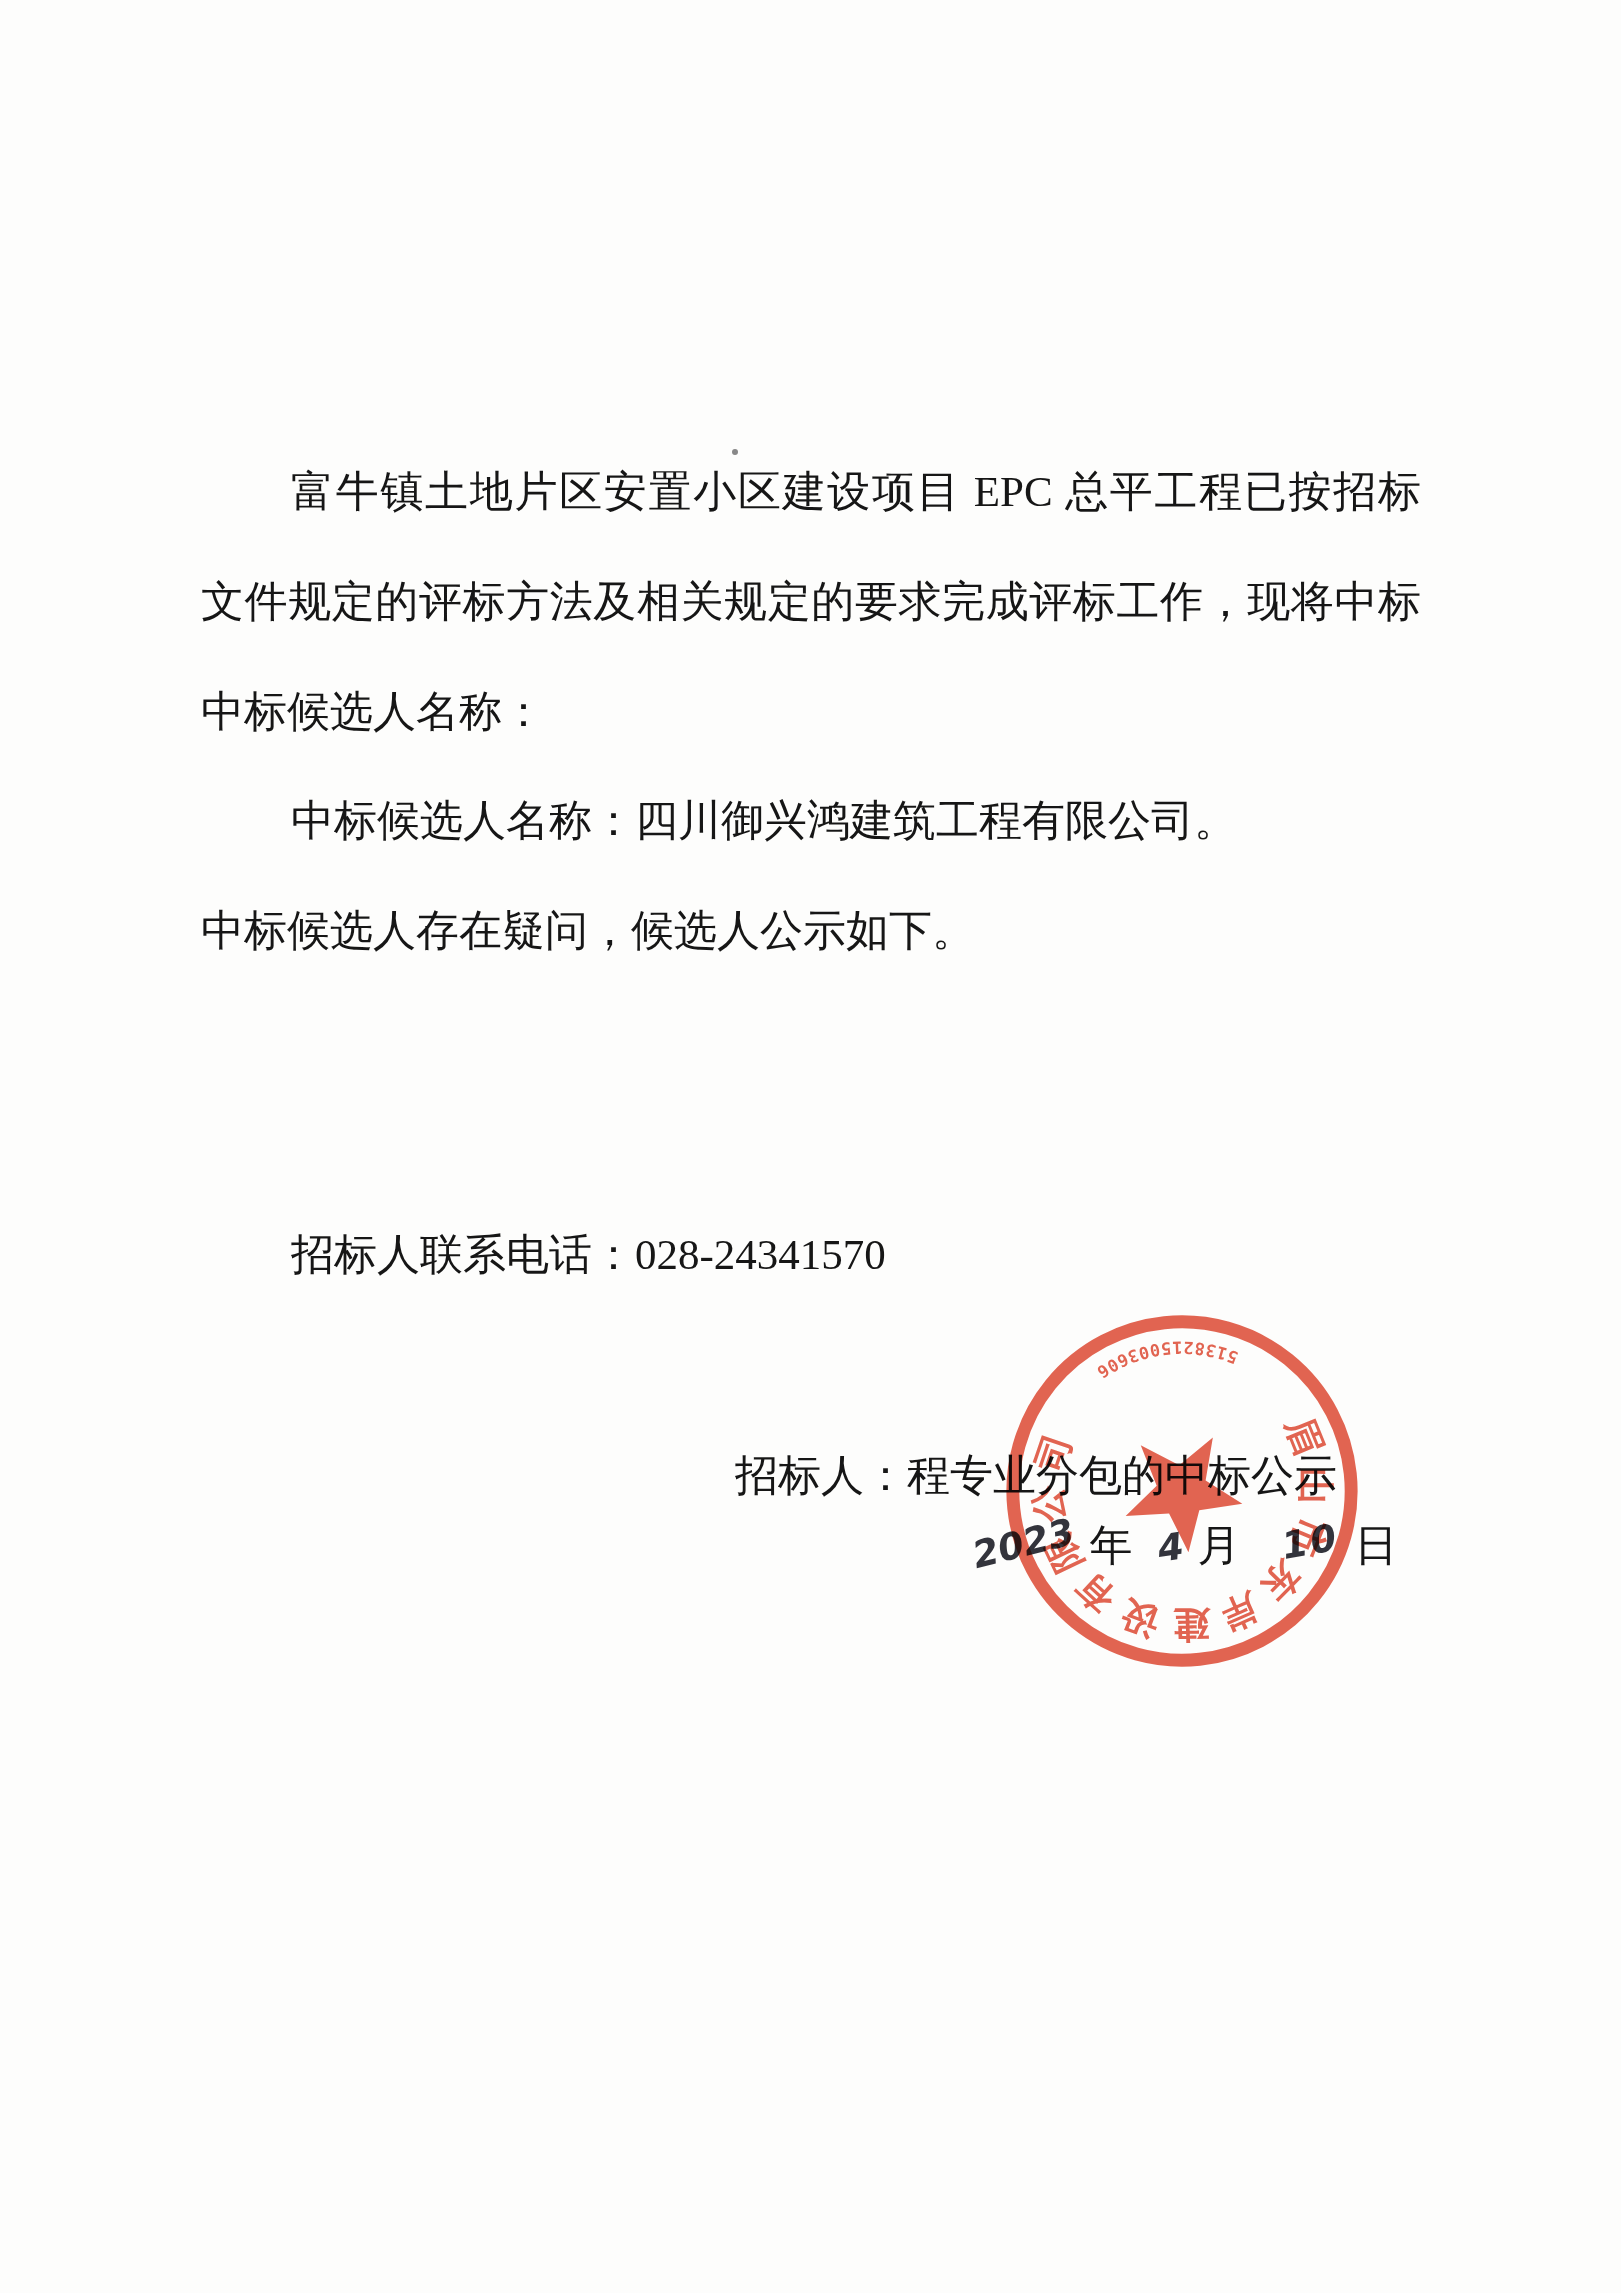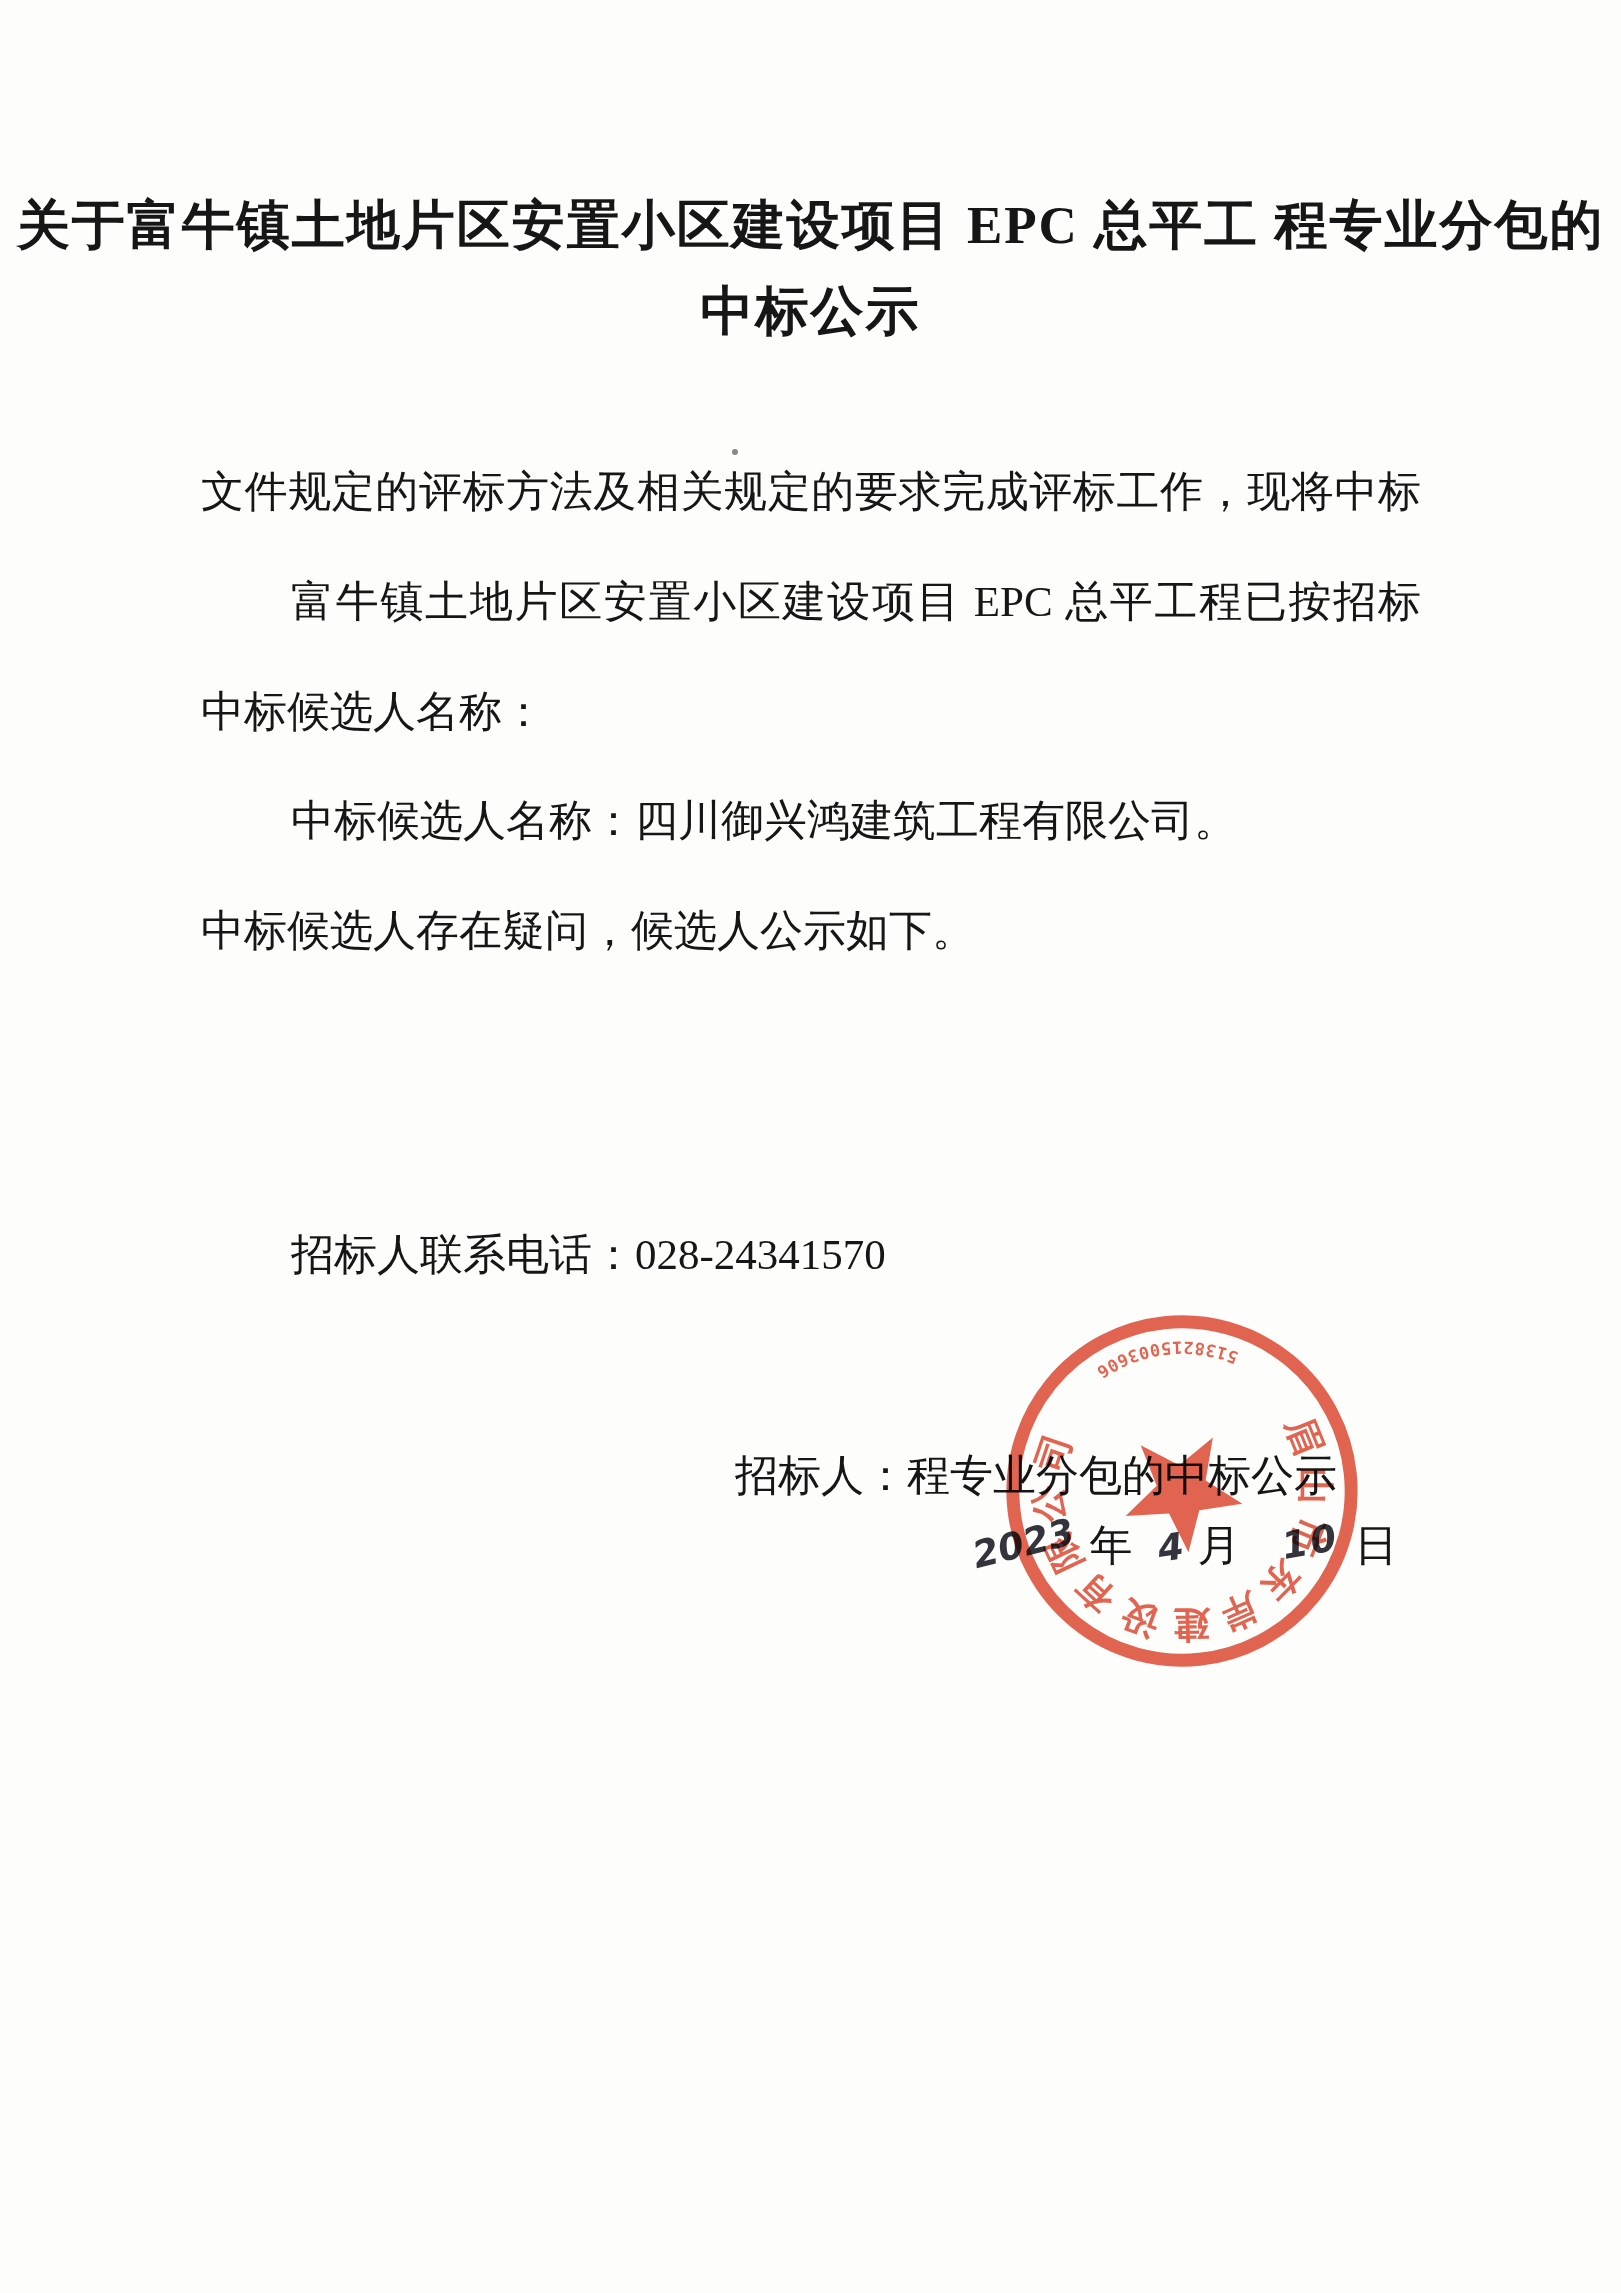--- a/index.html
+++ b/index.html
@@ -49,30 +49,26 @@
   .stamp-name { font-size:37px; font-weight:bold; letter-spacing:10px;
     font-family:"Liberation Serif","DejaVu Serif",serif; }
   .stamp-num  { font-size:17px; font-weight:bold; letter-spacing:1.5px;
     font-family:"DejaVu Sans Mono","Liberation Mono",monospace; }
 </style>
 </head>
 <body>
 
 <div class="page">
 
-  <div class="title">
-    <span class="line">关于富牛镇土地片区安置小区建设项目 EPC 总平工</span>
-    <span class="line">程专业分包的中标公示</span>
-  </div>
 
   <div class="speck"></div>
 
   <div class="para" style="top:437px">
+    <span class="line fill indent">富牛镇土地片区安置小区建设项目 EPC 总平工程已按招标</span>
     <span class="line fill">文件规定的评标方法及相关规定的要求完成评标工作，现将中标</span>
-    <span class="line fill indent">富牛镇土地片区安置小区建设项目 EPC 总平工程已按招标</span>
     <span class="line">中标候选人名称：</span>
   </div>
 
   <div class="para" style="top:766px">
     <span class="line indent">中标候选人名称：四川御兴鸿建筑工程有限公司。</span>
   </div>
 
   <div class="para" style="top:876px">
     <span class="line">中标候选人存在疑问，候选人公示如下。</span>
   </div>

